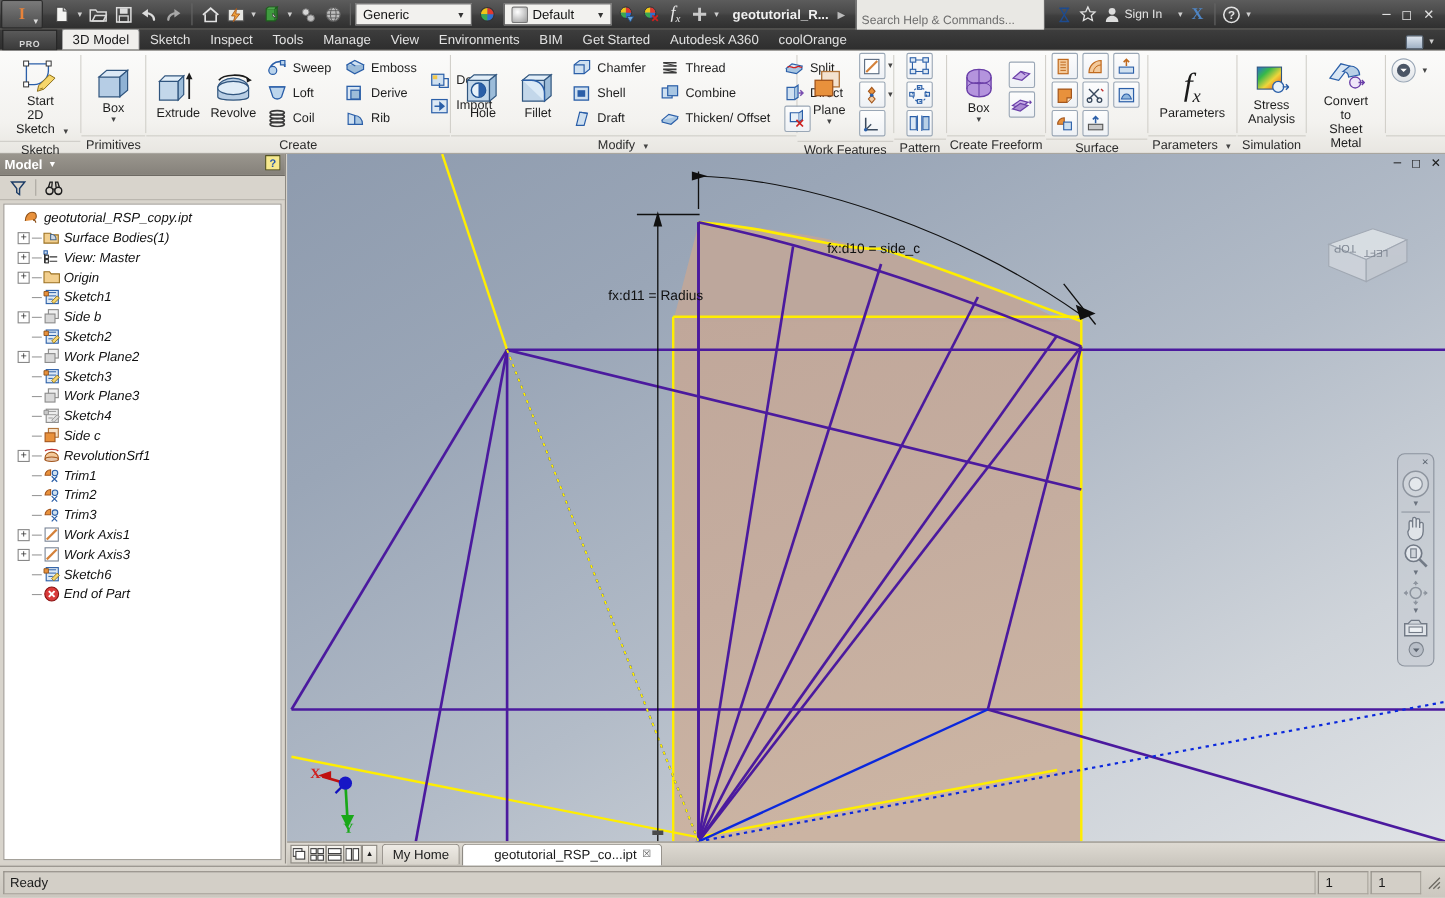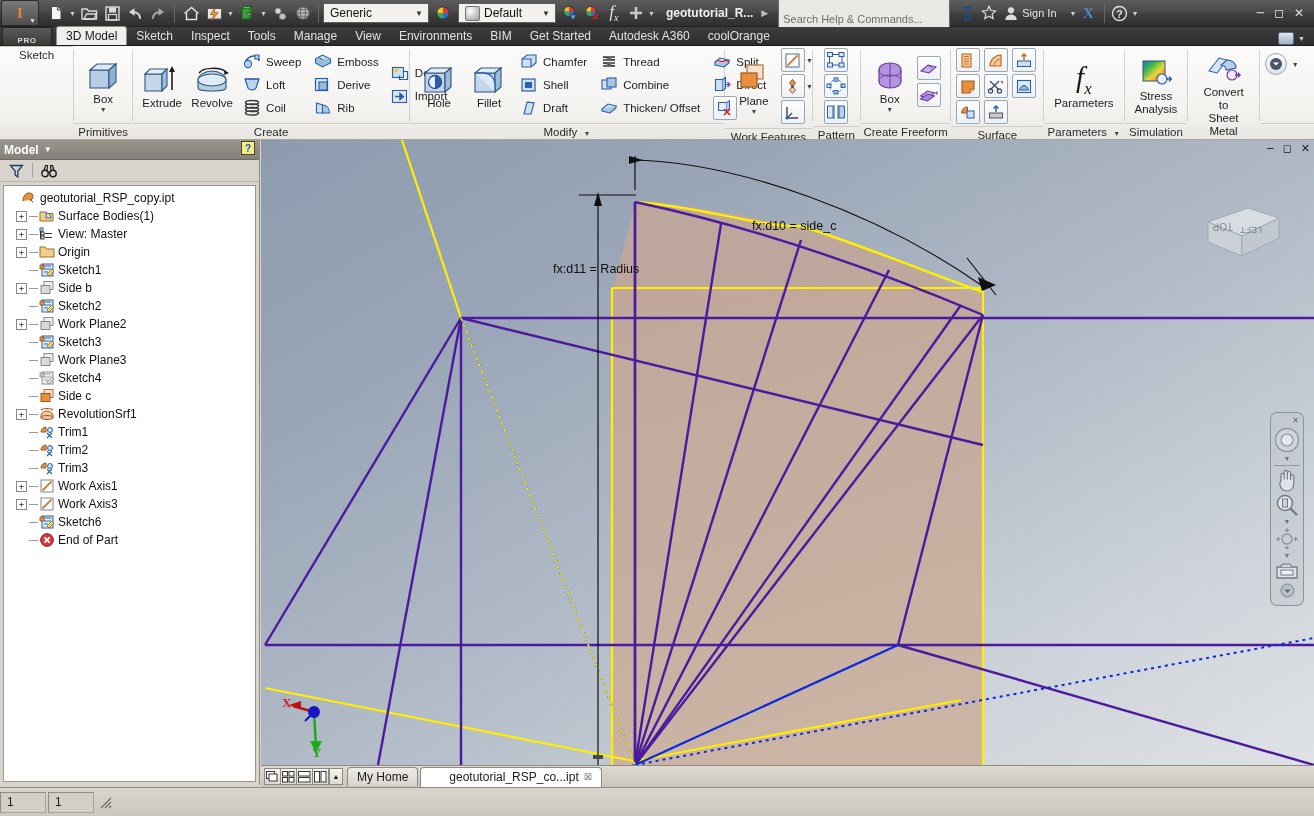--- a/index.html
+++ b/index.html
@@ -132,21 +132,21 @@
   .browser-title .bt-caret{ color:#fff; font-size:8px; margin-left:5px;}
   .browser-title .bt-help{ margin-left:auto; }
   .browser-toolbar{
     height:22px; display:flex; align-items:center; gap:2px; padding:0 5px;
     background:#d8d4cc; border-bottom:1px solid #b8b4ac;
   }
   .bt-btn{ width:22px;height:19px; display:flex;align-items:center;justify-content:center;border:1px solid transparent;border-radius:2px;}
   .vsep{ width:1px;height:15px;background:#a9a59e;margin:0 3px;}
   .tree{
     flex:1; margin:3px; background:#fff; border:1px solid #9b978f;
-    overflow:hidden; padding:3px 2px; font-size:12px;
+    overflow:hidden; padding:3px 2px; font-size:12px;font-style:italic;
   }
   .node{ display:flex; align-items:center; height:18px; white-space:nowrap; }
   .exp{
     width:11px;height:11px;border:1px solid #888;background:#fff;
     display:flex;align-items:center;justify-content:center;
     font-size:9px;line-height:9px;color:#333;font-family:"DejaVu Sans Mono",monospace;
     margin-right:2px; flex:0 0 auto;
   }
   .exp.none{ border:none;background:transparent; }
   .treeline{ width:9px; height:1px; background:#9a9a9a; margin-right:1px; flex:0 0 auto;}
@@ -411,20 +411,39 @@
     <div class="rtab">coolOrange</div>
     <div class="tab-right">
       <span class="minicube"></span>
       <span class="qat-caret">▼</span>
     </div>
   </div>
 
   <div class="ribbon">
 
     <div class="panel" style="width:81px">
+      <div class="panel-body" style="justify-content:center">
+        <div class="big-btn">
+          <div class="big-ico">
+            <svg width="34" height="30" viewBox="0 0 34 30">
+              <path d="M4 4h20v6c0 8-7 13-13 13H4z" fill="none" stroke="#2b5fa8" stroke-width="1.2"></path>
+              <rect x="1.5" y="1.5" width="4.5" height="4.5" fill="#fff" stroke="#333" stroke-width=".9"></rect>
+              <rect x="22" y="1.5" width="4.5" height="4.5" fill="#fff" stroke="#333" stroke-width=".9"></rect>
+              <rect x="1.5" y="20.5" width="4.5" height="4.5" fill="#fff" stroke="#333" stroke-width=".9"></rect>
+              <path d="M15 24l10-10 5 3-10 10-6 2z" fill="#f6d66b" stroke="#8a6b15" stroke-width=".9"></path>
+              <path d="M16 27l3-1" stroke="#8a6b15" stroke-width=".8"></path>
+            </svg>
+          </div>
+          <span>Start</span>
+          <span style="display:flex;align-items:flex-end;gap:2px">
+            <span>2D Sketch</span>
+            <span class="dd-caret">▼</span>
+          </span>
+        </div>
+      </div>
       <div class="panel-label">Sketch</div>
     </div>
     <div class="panel-sep"></div>
 
     <div class="panel" style="width:62px">
       <div class="panel-body" style="justify-content:center">
         <div class="big-btn">
           <div class="big-ico">
             <svg width="36" height="32" viewBox="0 0 36 32">
               <path d="M5 10h19v18H5z" fill="#b6cde5" stroke="#30557e" stroke-width="1.1"></path>
@@ -1383,20 +1402,21 @@
     <div class="dtab">
       <span>My Home</span>
     </div>
     <div class="dtab active">
       <span>geotutorial_RSP_co...ipt</span>
       <span class="closeg">☒</span>
     </div>
   </div>
 
   <div class="statusbar">
+    <div class="status-msg">Ready</div>
     <div class="status-cell">1</div>
     <div class="status-cell">1</div>
     <span class="grip">
       <svg width="15" height="15" viewBox="0 0 15 15">
           <g stroke="#6d6a63" stroke-width="1.2">
             <path d="M14 4L4 14M14 8L8 14M14 12l-2 2"></path>
           </g>
         </svg>
     </span>
   </div>

